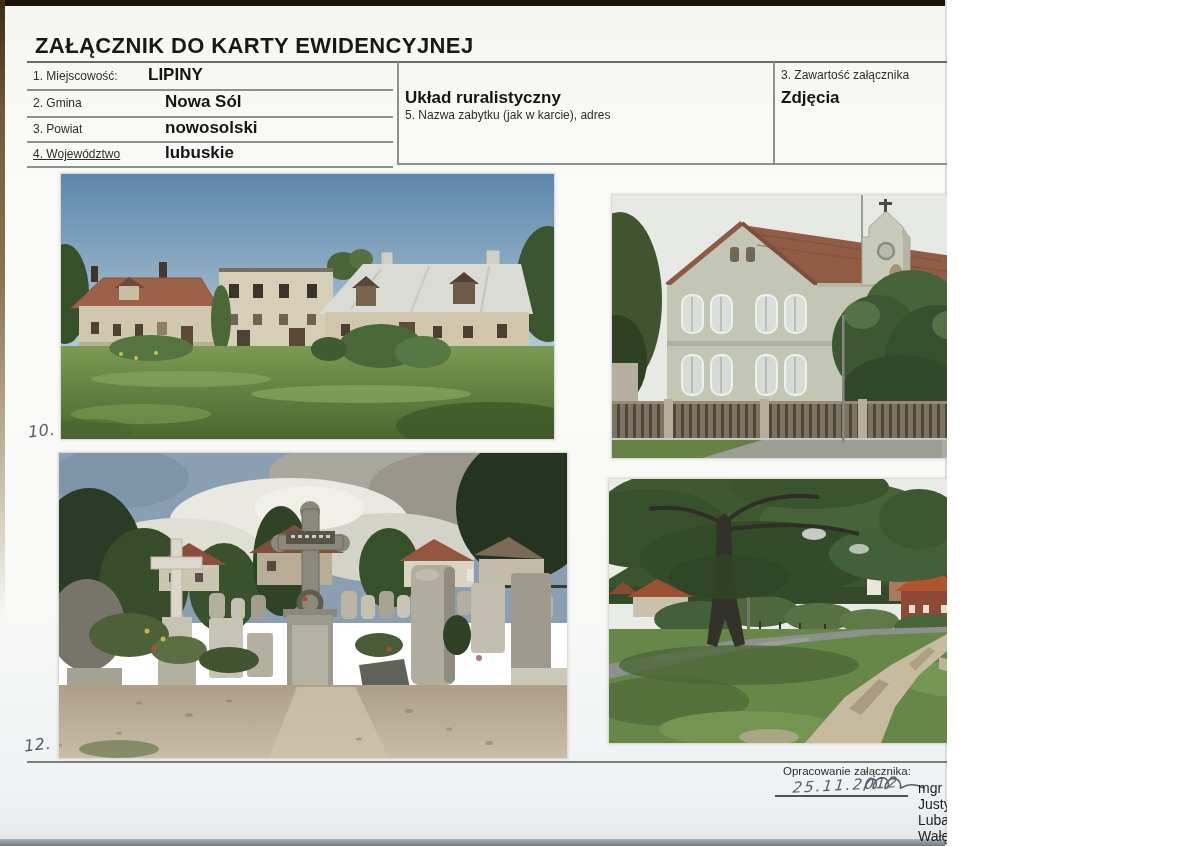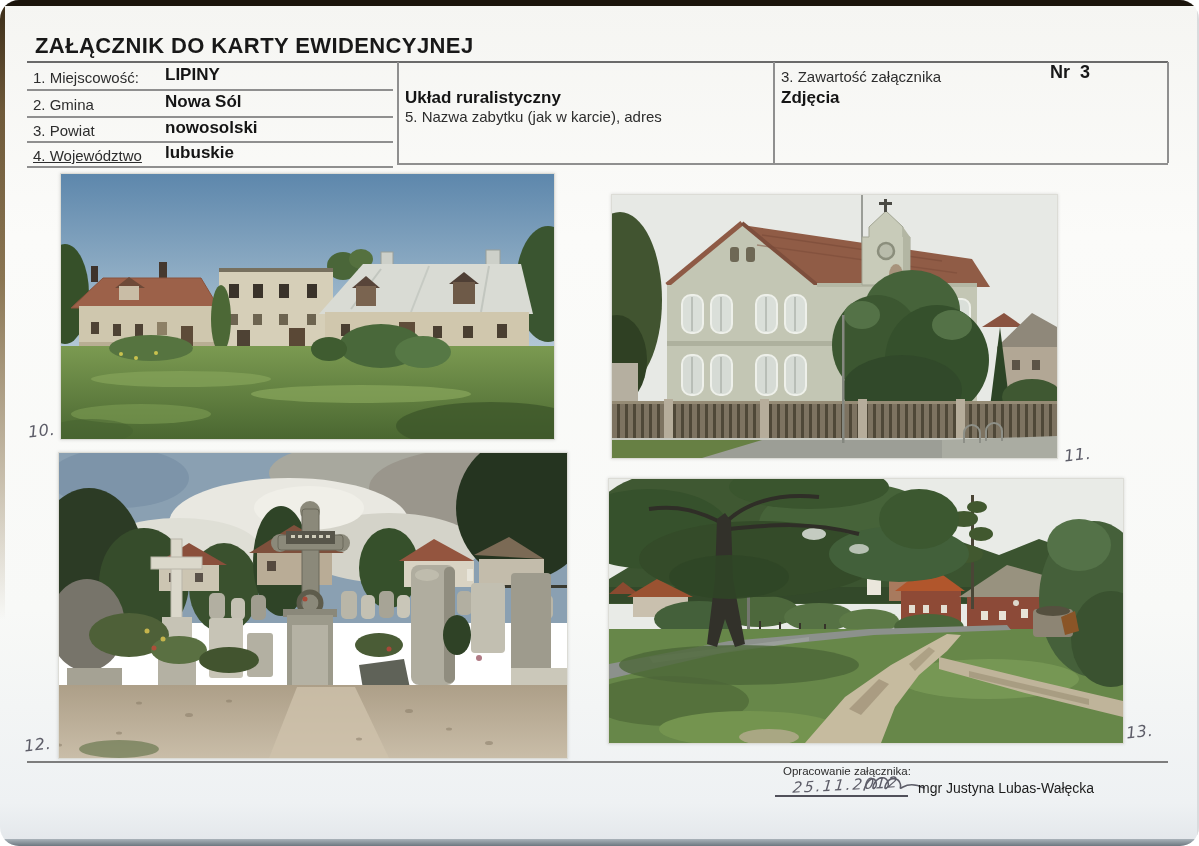--- a/index.html
+++ b/index.html
@@ -1,32 +1,32 @@
 <!DOCTYPE html>
 <html><head>
 <meta charset="utf-8">
 <style>
   html,body{margin:0;padding:0;background:#ffffff;}
-  .page{position:relative;width:1199px;height:846px;overflow:hidden;
+  .page{position:relative;width:947px;height:846px;overflow:hidden;
         font-family:"Liberation Sans",sans-serif;color:#1f1f1f;
-        background:linear-gradient(180deg,#f5f5f2 0%,#fbfbf9 28%,#f8f9f7 72%,#eef1f3 95%,#e2e6ea 100%);border-radius:19px;}
+        background:linear-gradient(180deg,#f5f5f2 0%,#fbfbf9 28%,#f8f9f7 72%,#eef1f3 95%,#e2e6ea 100%);}
   
   .edge-top{position:absolute;left:0;top:0;width:1199px;height:6px;background:#1b140b;}
   .edge-left{position:absolute;left:0;top:0;width:5px;height:620px;
              background:linear-gradient(180deg,#3a2c18 0%,#6f5a3a 18%,#8a7552 45%,#c9c0ae 78%,rgba(250,250,248,0) 100%);}
   .edge-bottom{position:absolute;left:0;bottom:0;width:1199px;height:7px;
              background:linear-gradient(180deg,#aab3ba,#6d7880);}
   .edge-right{position:absolute;right:0;top:0;width:2px;height:846px;background:#d9dbdd;}
   
   .title{position:absolute;left:35px;top:33px;font-size:22px;font-weight:bold;letter-spacing:.4px;color:#181818;}
   .nr{position:absolute;left:1050px;top:38px;font-size:18px;font-weight:bold;white-space:pre;color:#181818;margin-top:24px;}
   .rule{position:absolute;background:#6a6a6a;}
   .hline{position:absolute;background:#8f8f8f;height:1.5px;}
   .vline{position:absolute;background:#8f8f8f;width:1.5px;}
-  .flabel{position:absolute;font-size:15px;color:#2d2d2d;}
+  .flabel{position:absolute;font-size:12px;color:#2d2d2d;}
   .fvalue{position:absolute;font-size:17px;font-weight:bold;color:#151515;}
   
   .photo{position:absolute;background:#fff;border:1px solid #dcdcd6;box-shadow:0 0 3px rgba(60,60,60,.18);}
   .photo svg{display:block;width:100%;height:100%;}
   
   .hand{position:absolute;font-family:"DejaVu Sans",sans-serif;font-style:italic;color:#5d5d68;}
   .pnum{font-size:16px;letter-spacing:.5px;transform:rotate(-6deg);}
   .hdate{font-size:15px;letter-spacing:2px;transform:skewX(-8deg) rotate(-3deg);}
   .foot-label{position:absolute;left:783px;top:765px;font-size:11.5px;color:#2b2b2b;}
   .author{position:absolute;left:918px;top:780px;font-size:14px;color:#1c1c1c;}
@@ -41,21 +41,21 @@
   <div class="edge-top"></div>
   <div class="edge-left"></div>
   <div class="edge-bottom"></div>
   <div class="edge-right"></div>
 
   <div class="title">ZAŁĄCZNIK DO KARTY EWIDENCYJNEJ</div>
   <div class="nr">Nr  3</div>
   <div class="rule" style="left:27px;top:61px;width:1141px;height:2px;"></div>
 
   <div class="flabel" style="left:33px;top:69px;">1. Miejscowość:</div>
-  <div class="fvalue" style="left:165px;top:65px;">LIPINY</div>
+  <div class="fvalue" style="left:148px;top:65px;">LIPINY</div>
   <div class="hline" style="left:27px;top:89px;width:366px;"></div>
 
   <div class="flabel" style="left:33px;top:96px;">2. Gmina</div>
   <div class="fvalue" style="left:165px;top:92px;">Nowa Sól</div>
   <div class="hline" style="left:27px;top:116px;width:366px;"></div>
 
   <div class="flabel" style="left:33px;top:122px;">3. Powiat</div>
   <div class="fvalue" style="left:165px;top:118px;">nowosolski</div>
   <div class="hline" style="left:27px;top:141px;width:366px;"></div>
 

